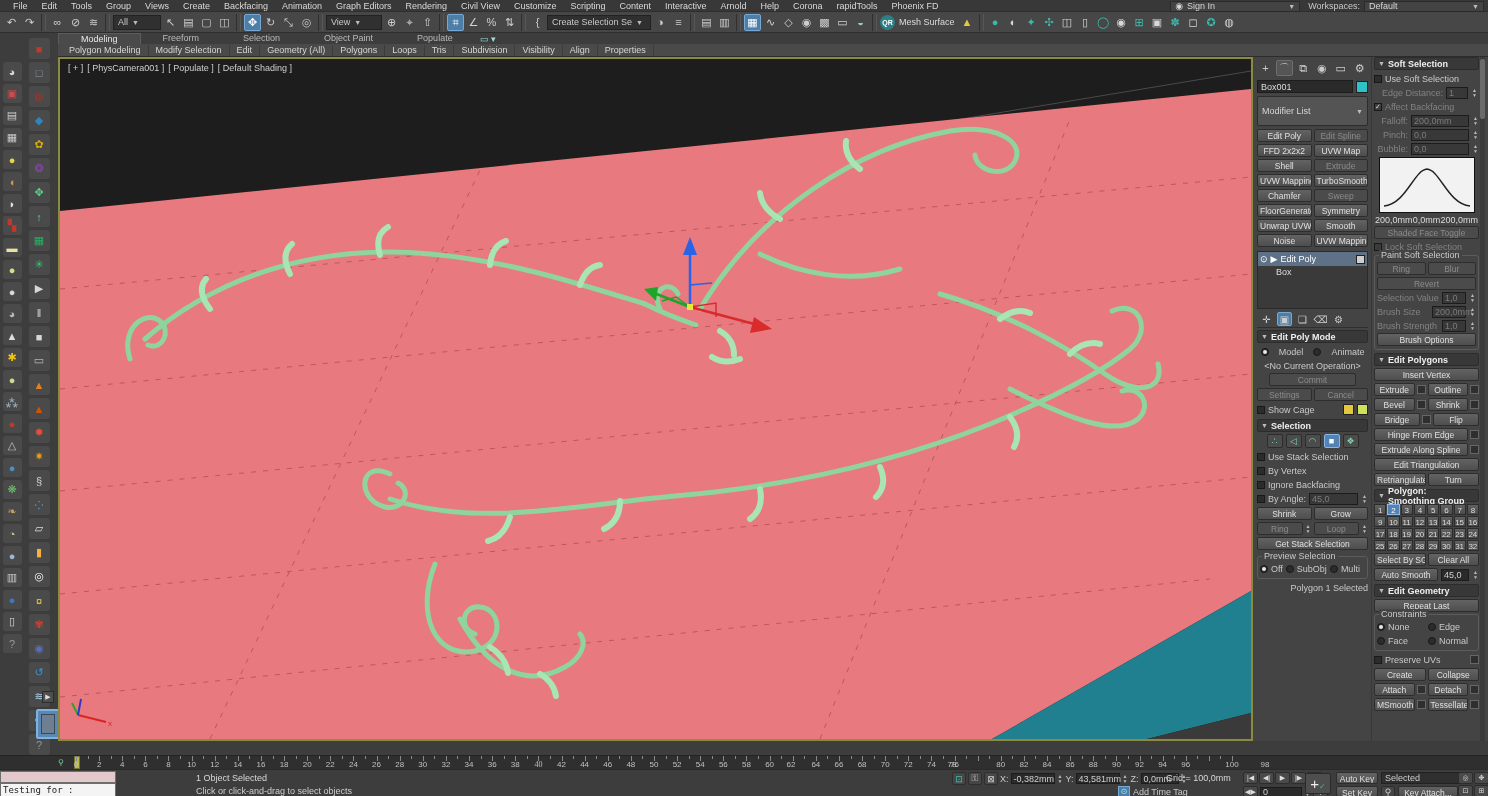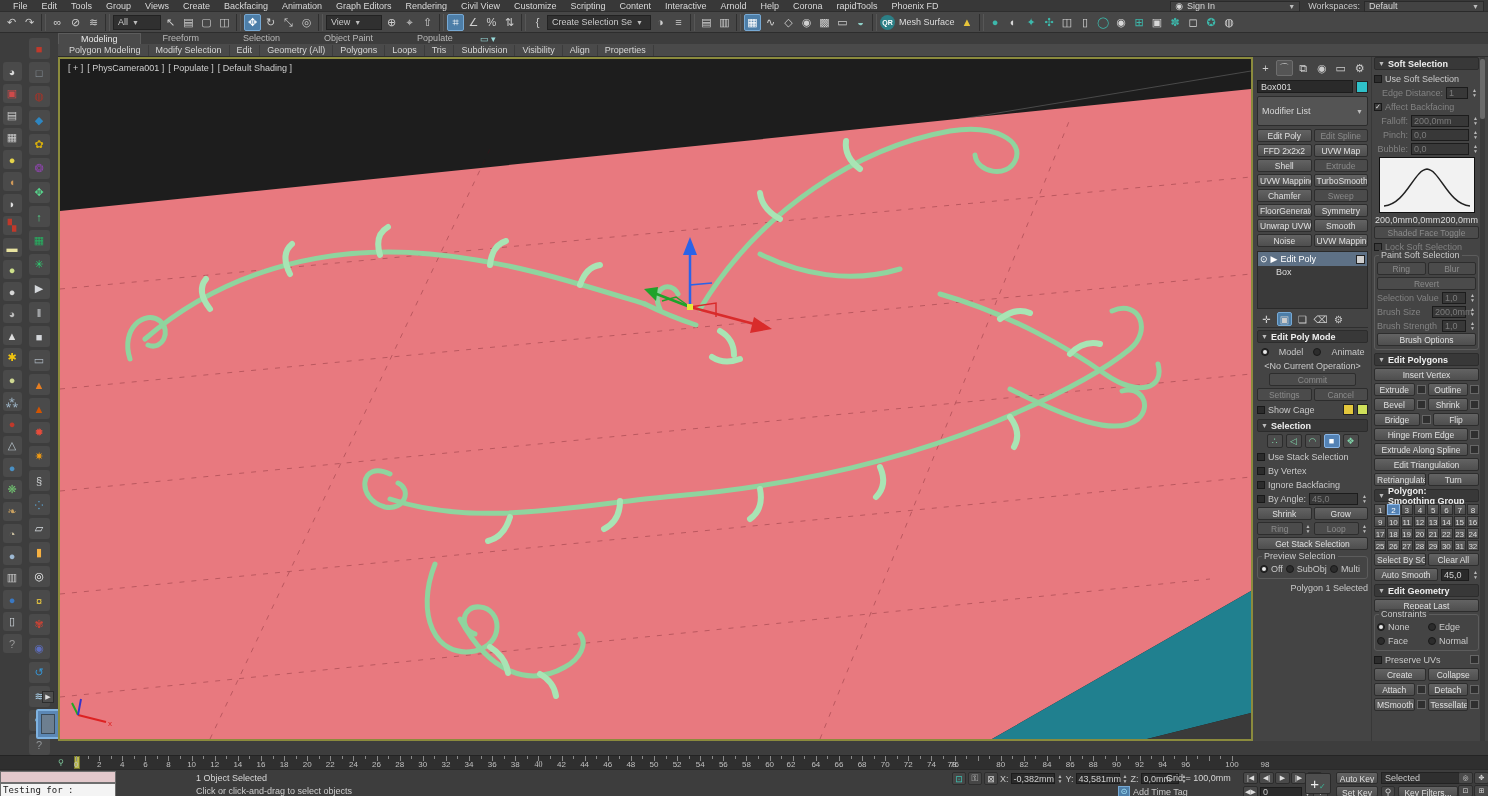--- a/index.html
+++ b/index.html
@@ -1041,21 +1041,21 @@
       <span class="pb">⚲</span>
     </div>
     <div class="bigplus">+<i>✓</i></div>
     <div class="btn akey">Auto Key</div>
     <div class="btn skey">Set Key</div>
     <div class="sel-dd">
       <span>Selected</span>
       <span class="dd-arrow">▼</span>
     </div>
     <span class="st-ic key-ic">⚲</span>
-    <div class="btn kf-btn">Key Filters...</div>
+    <div class="btn kf-btn">Key Attach...</div>
     <div class="nav-grid">
         <div class="pb">◎</div>
         <div class="pb">✥</div>
         <div class="pb">⊡</div>
         <div class="pb">⊞</div>
       </div>
   </div>
 </div>
 
 </body></html>

